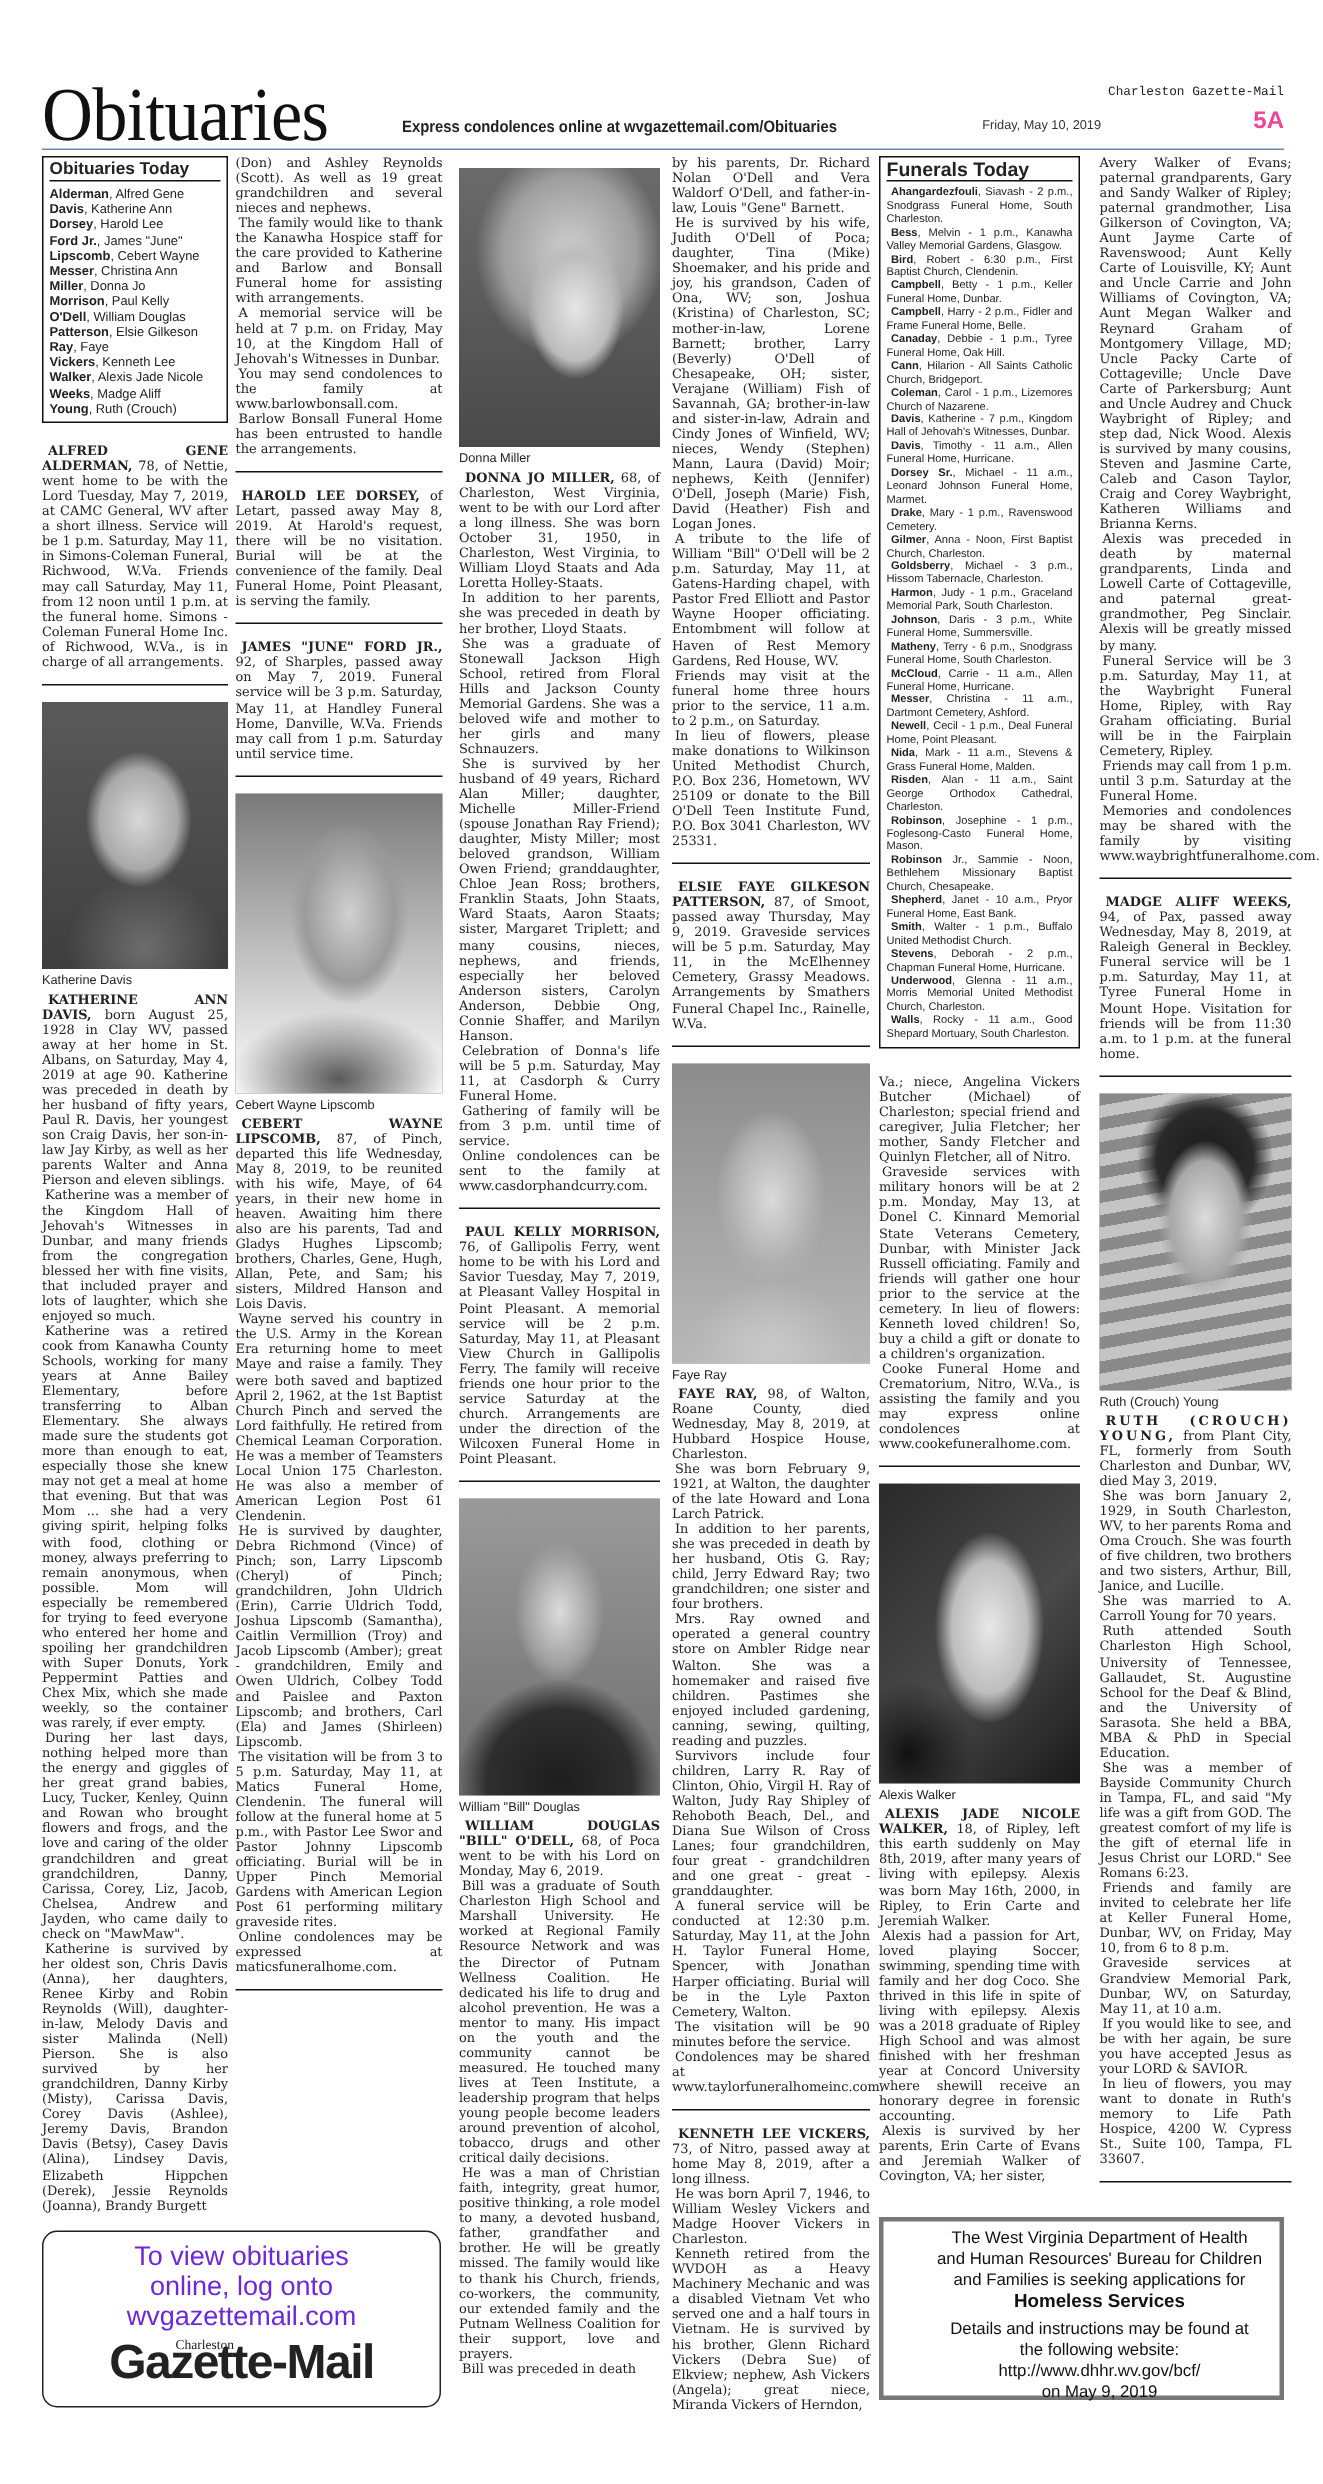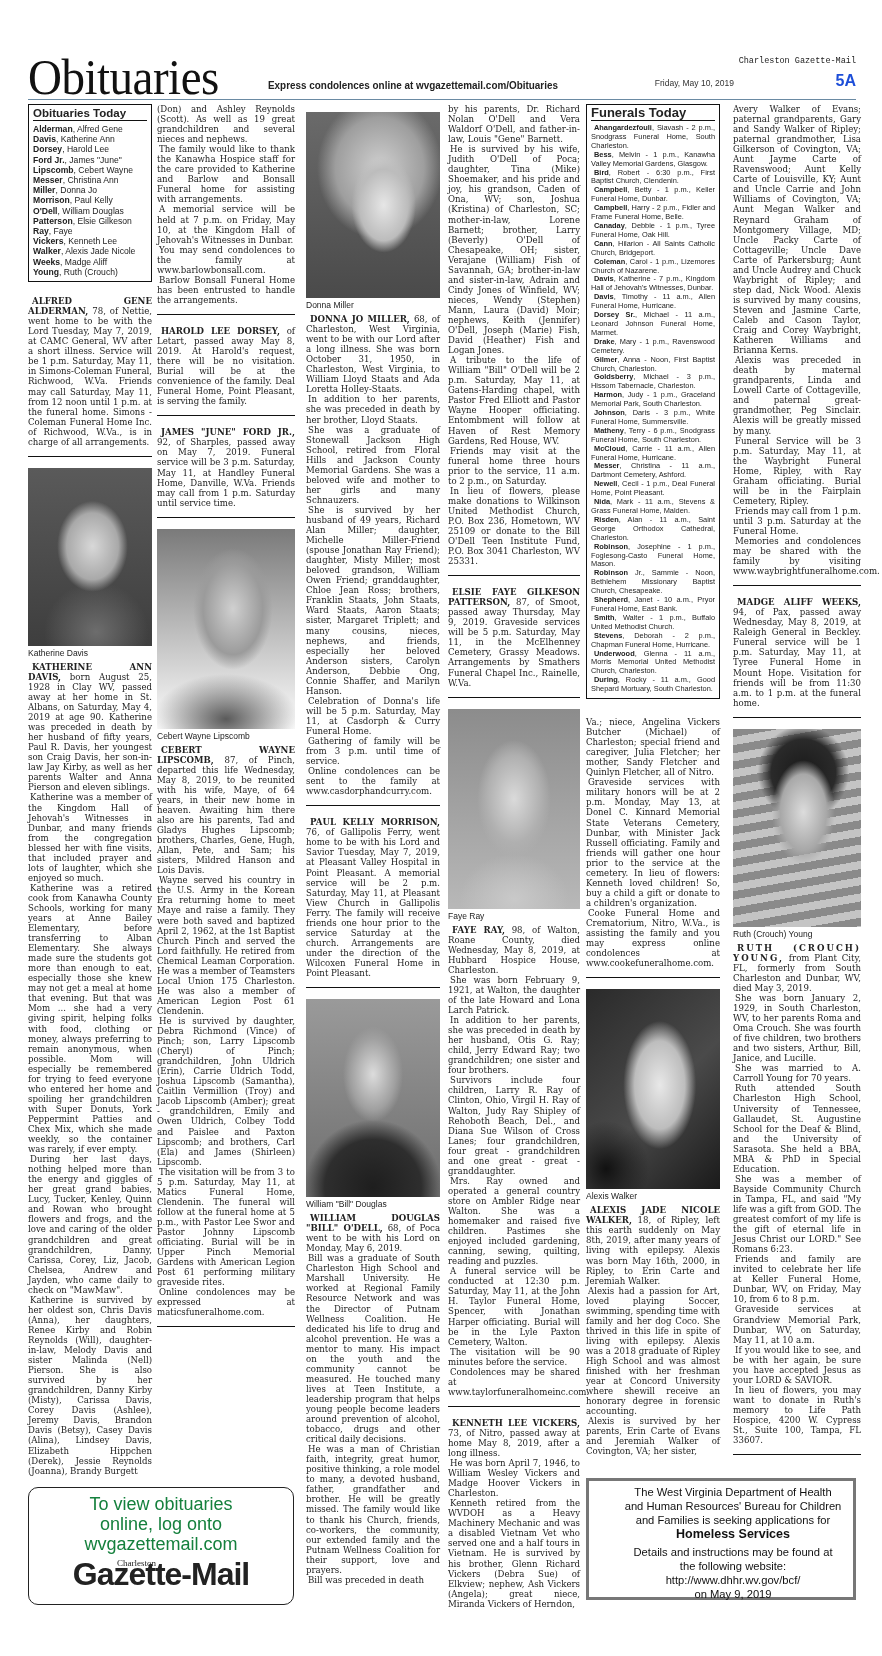--- a/index.html
+++ b/index.html
@@ -3,21 +3,21 @@
 <meta charset="utf-8">
 <style>
   * { box-sizing: border-box; margin: 0; padding: 0; }
   html, body { width: 882px; height: 1656px; background: #fff; overflow: hidden; }
   body { position: relative; font-family: "DejaVu Serif", serif; color: #222; }
   .masthead { position: absolute; left: 28px; top: 48px; width: 828px; height: 52px; border-bottom: 1.5px solid #6a8aa3; }
   .mast-title { position: absolute; left: 0; top: 4px; font-family: "Liberation Serif", serif; font-size: 47px; line-height: 46px; letter-spacing: -0.5px; color: #111; transform: scaleY(1.08); transform-origin: top left; }
   .mast-tag { position: absolute; left: 240px; top: 31px; font-family: "Liberation Sans", sans-serif; font-size: 11px; font-weight: bold; color: #222; transform: scaleX(0.9); transform-origin: left; }
   .mast-paper { position: absolute; right: 0; top: 8px; font-family: Liberation Mono, monospace; font-size: 8.5px; color: #222; }
   .mast-date { position: absolute; right: 122px; top: 30px; font-family: "Liberation Sans", sans-serif; font-size: 8.5px; color: #333; }
-  .mast-page { position: absolute; right: 0; top: 24px; font-family: "Liberation Sans", sans-serif; font-size: 16px; font-weight: bold; color: #1d4ed8; }
+  .mast-page { position: absolute; right: 0; top: 24px; font-family: "Liberation Sans", sans-serif; font-size: 16px; font-weight: bold; color: #ec4899; }
 
   .col { position: absolute; top: 104px; font-size: 8.6px; line-height: 10.05px; text-align: justify; }
   .c1 { left: 28px; width: 124px; }
   .c2 { left: 157px; width: 138px; }
   .c3 { left: 306px; width: 134px; }
   .c4 { left: 448px; width: 132px; }
   .c5 { left: 586px; width: 134px; }
   .c6 { left: 733px; width: 128px; }
   p { text-indent: 2px; }
   .name { font-weight: bold; }
@@ -28,21 +28,21 @@
   .box-title { font-weight: bold; font-size: 11.5px; border-bottom: 1px solid #111; padding-bottom: 2px; margin-bottom: 3px; }
   .idx-row { font-size: 8.6px; line-height: 10.2px; }
   .idx-row b { font-weight: bold; }
   .fun-row { font-size: 7.4px; line-height: 8.9px; text-align: justify; text-indent: 3px; }
 
   .photo { position: relative; background: #888; overflow: hidden; }
   .photo .ph { position: absolute; inset: 0; }
   .caption { font-family: "Liberation Sans", sans-serif; font-size: 8.5px; margin: 2px 0 4px; color: #222; }
 
   .promo { position: absolute; left: 28px; top: 1487px; width: 266px; height: 118px; border: 1.5px solid #222; border-radius: 10px; text-align: center; font-family: "Liberation Sans", sans-serif; }
-  .promo-line { font-size: 18px; line-height: 20px; color: #15803d; }
+  .promo-line { font-size: 18px; line-height: 20px; color: #6d28d9; }
   .promo-logo-small { font-family: "Liberation Serif", serif; font-size: 9px; position: absolute; left: 88px; top: 70px; }
   .promo-logo { font-family: Liberation Sans, sans-serif; font-weight: bold; font-size: 32px; line-height: 32px; letter-spacing: -1px; margin-top: 4px; }
 
   .ad { position: absolute; left: 586px; top: 1478px; width: 270px; height: 122px; border: 3px solid #777; text-align: center; font-family: "Liberation Sans", sans-serif; font-size: 11.2px; line-height: 14px; padding-top: 4px; color: #111; padding-left: 24px; }
   .ad b { font-size: 12.5px; }
 </style>
 </head>
 <body>
 
 <header class="masthead">
@@ -168,22 +168,22 @@
   </article>
   <div class="rule"></div>
   <div class="photo" style="height:200px;">
     <div class="ph" style="background: radial-gradient(ellipse 34% 36% at 50% 45%, #dadada 0%, #b0b0b0 60%, transparent 82%), radial-gradient(ellipse 55% 30% at 50% 95%, #c9c9c9 0%, transparent 75%), linear-gradient(180deg,#8c8c8c,#b8b8b8);"></div>
   </div>
   <div class="caption">Faye Ray</div>
   <article>
     <p class="obit-head"><span class="name">FAYE RAY,</span> <span>98, of Walton, Roane County, died Wednesday, May 8, 2019, at Hubbard Hospice House, Charleston.</span></p>
     <p>She was born February 9, 1921, at Walton, the daughter of the late Howard and Lona Larch Patrick.</p>
     <p>In addition to her parents, she was preceded in death by her husband, Otis G. Ray; child, Jerry Edward Ray; two grandchildren; one sister and four brothers.</p>
+    <p>Mrs. Ray owned and operated a general country store on Ambler Ridge near Walton. She was a homemaker and raised five children. Pastimes she enjoyed included gardening, canning, sewing, quilting, reading and puzzles.</p>
     <p>Survivors include four children, Larry R. Ray of Clinton, Ohio, Virgil H. Ray of Walton, Judy Ray Shipley of Rehoboth Beach, Del., and Diana Sue Wilson of Cross Lanes; four grandchildren, four great - grandchildren and one great - great - granddaughter.</p>
-    <p>Mrs. Ray owned and operated a general country store on Ambler Ridge near Walton. She was a homemaker and raised five children. Pastimes she enjoyed included gardening, canning, sewing, quilting, reading and puzzles.</p>
     <p>A funeral service will be conducted at 12:30 p.m. Saturday, May 11, at the John H. Taylor Funeral Home, Spencer, with Jonathan Harper officiating. Burial will be in the Lyle Paxton Cemetery, Walton.</p>
     <p>The visitation will be 90 minutes before the service.</p>
     <p>Condolences may be shared at www.taylorfuneralhomeinc.com.</p>
   </article>
   <div class="rule"></div>
   <article>
     <p class="obit-head"><span class="name">KENNETH LEE VICKERS,</span> <span>73, of Nitro, passed away at home May 8, 2019, after a long illness.</span></p>
     <p>He was born April 7, 1946, to William Wesley Vickers and Madge Hoover Vickers in Charleston.</p>
     <p>Kenneth retired from the WVDOH as a Heavy Machinery Mechanic and was a disabled Vietnam Vet who served one and a half tours in Vietnam. He is survived by his brother, Glenn Richard Vickers (Debra Sue) of Elkview; nephew, Ash Vickers (Angela); great niece, Miranda Vickers of Herndon,</p>
   </article>
@@ -214,21 +214,21 @@
         <div class="fun-row"><b>Messer</b><span>, Christina - 11 a.m., Dartmont Cemetery, Ashford.</span></div>
         <div class="fun-row"><b>Newell</b><span>, Cecil - 1 p.m., Deal Funeral Home, Point Pleasant.</span></div>
         <div class="fun-row"><b>Nida</b><span>, Mark - 11 a.m., Stevens &amp; Grass Funeral Home, Malden.</span></div>
         <div class="fun-row"><b>Risden</b><span>, Alan - 11 a.m., Saint George Orthodox Cathedral, Charleston.</span></div>
         <div class="fun-row"><b>Robinson</b><span>, Josephine - 1 p.m., Foglesong-Casto Funeral Home, Mason.</span></div>
         <div class="fun-row"><b>Robinson</b><span> Jr., Sammie - Noon, Bethlehem Missionary Baptist Church, Chesapeake.</span></div>
         <div class="fun-row"><b>Shepherd</b><span>, Janet - 10 a.m., Pryor Funeral Home, East Bank.</span></div>
         <div class="fun-row"><b>Smith</b><span>, Walter - 1 p.m., Buffalo United Methodist Church.</span></div>
         <div class="fun-row"><b>Stevens</b><span>, Deborah - 2 p.m., Chapman Funeral Home, Hurricane.</span></div>
         <div class="fun-row"><b>Underwood</b><span>, Glenna - 11 a.m., Morris Memorial United Methodist Church, Charleston.</span></div>
-        <div class="fun-row"><b>During</b><span>, Rocky - 11 a.m., Good Shepard Mortuary, South Charleston.</span></div>
+        <div class="fun-row"><b>Walls</b><span>, Rocky - 11 a.m., Good Shepard Mortuary, South Charleston.</span></div>
       </div>
   </div>
   <div style="height:18px"></div>
   <article>
     <p style="text-indent:0">Va.; niece, Angelina Vickers Butcher (Michael) of Charleston; special friend and caregiver, Julia Fletcher; her mother, Sandy Fletcher and Quinlyn Fletcher, all of Nitro.</p>
     <p>Graveside services with military honors will be at 2 p.m. Monday, May 13, at Donel C. Kinnard Memorial State Veterans Cemetery, Dunbar, with Minister Jack Russell officiating. Family and friends will gather one hour prior to the service at the cemetery. In lieu of flowers: Kenneth loved children! So, buy a child a gift or donate to a children's organization.</p>
     <p>Cooke Funeral Home and Crematorium, Nitro, W.Va., is assisting the family and you may express online condolences at www.cookefuneralhome.com.</p>
   </article>
   <div class="rule"></div>
   <div class="photo" style="height:200px;">

